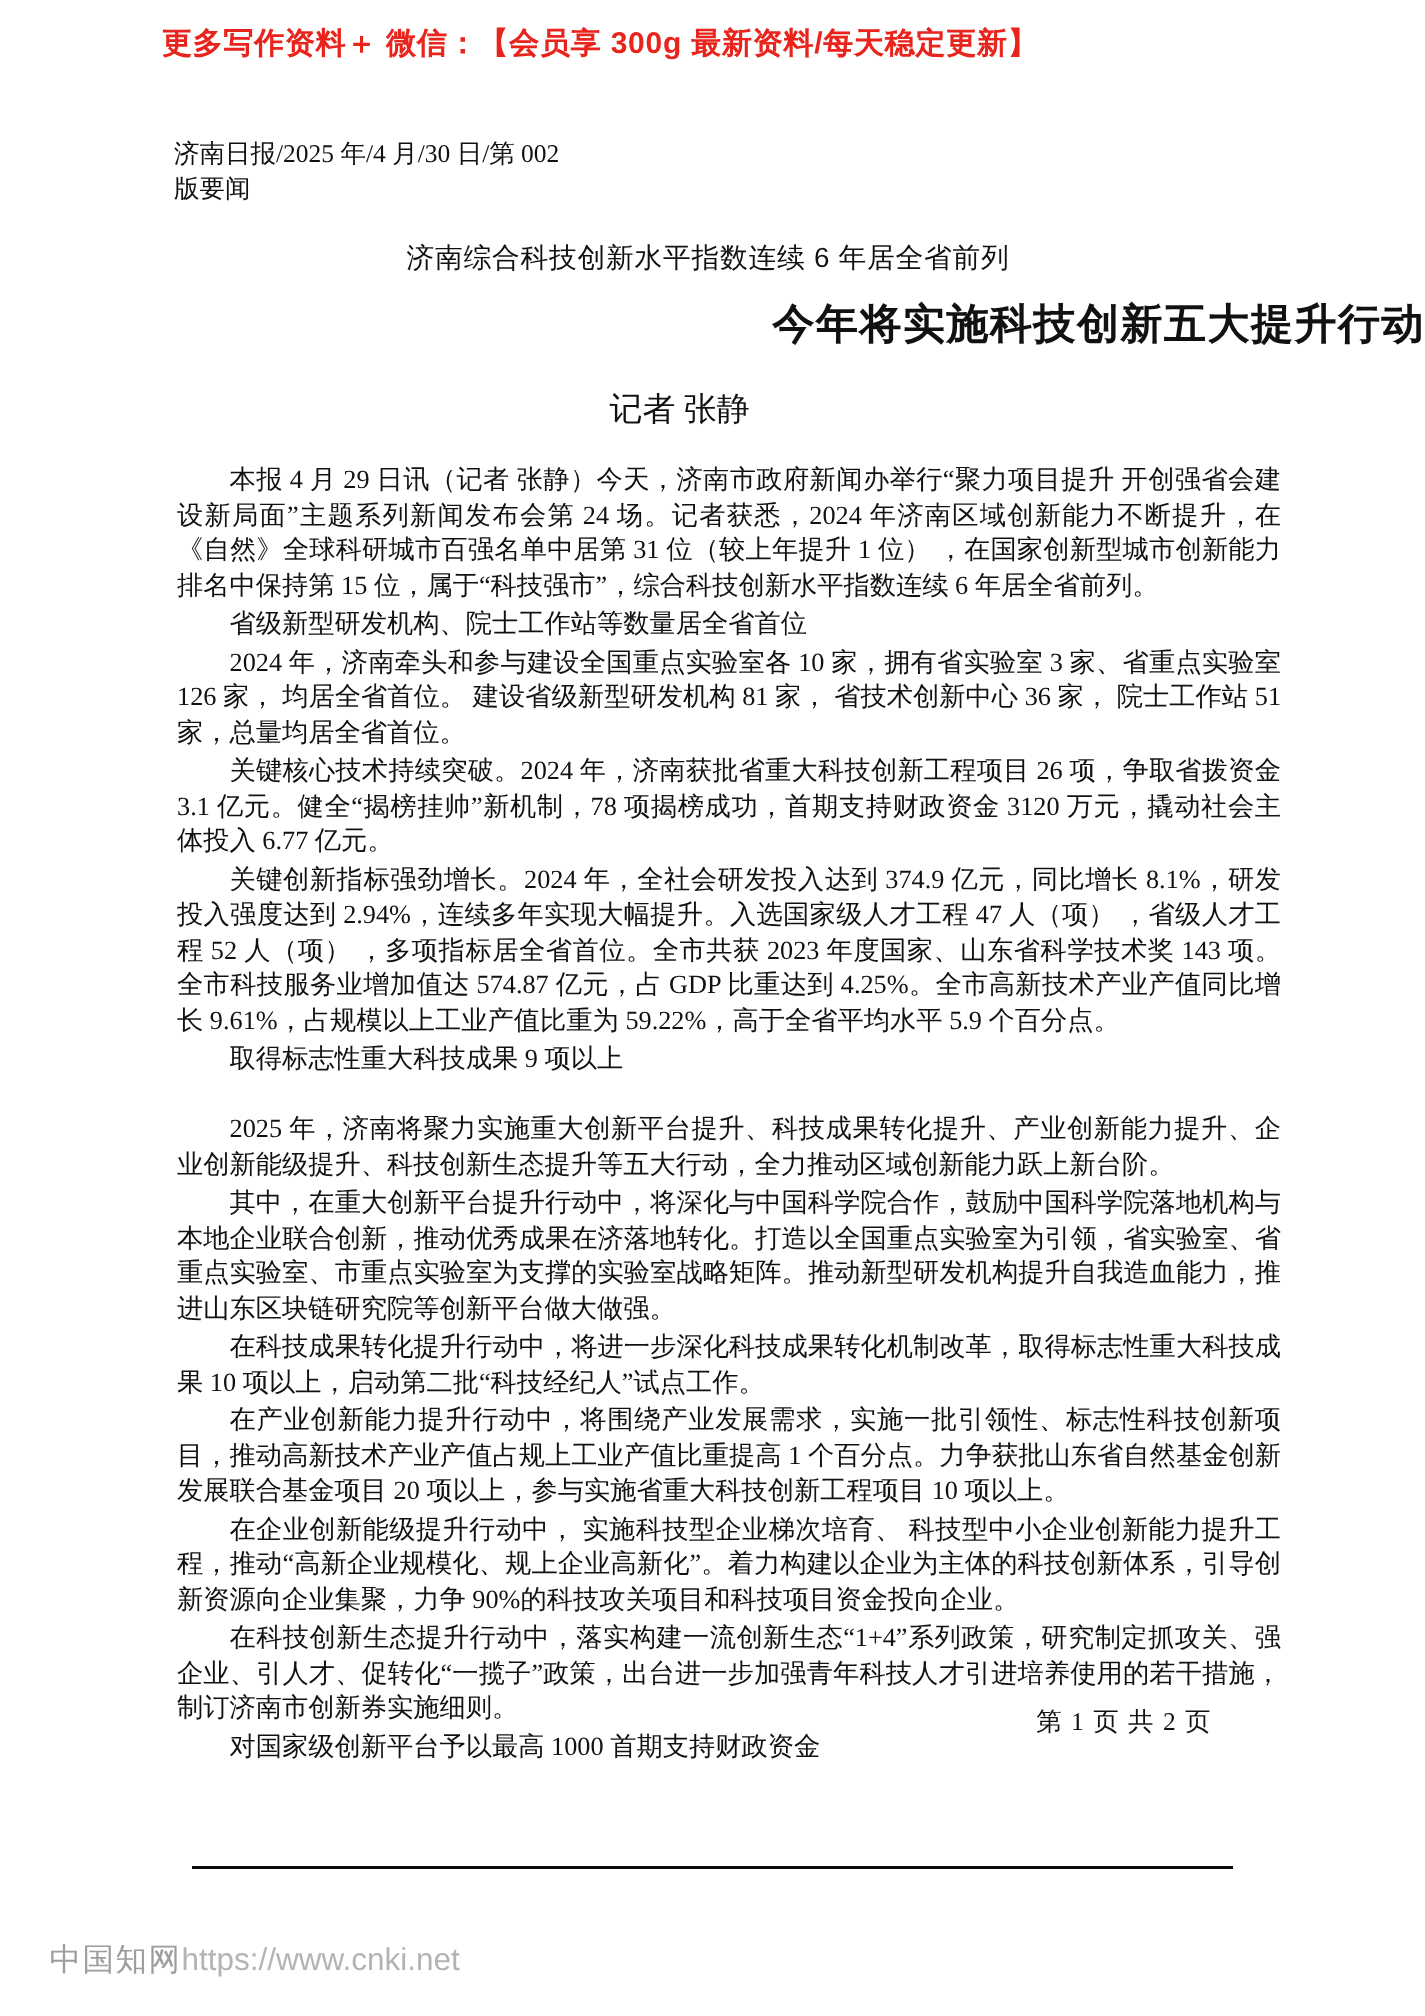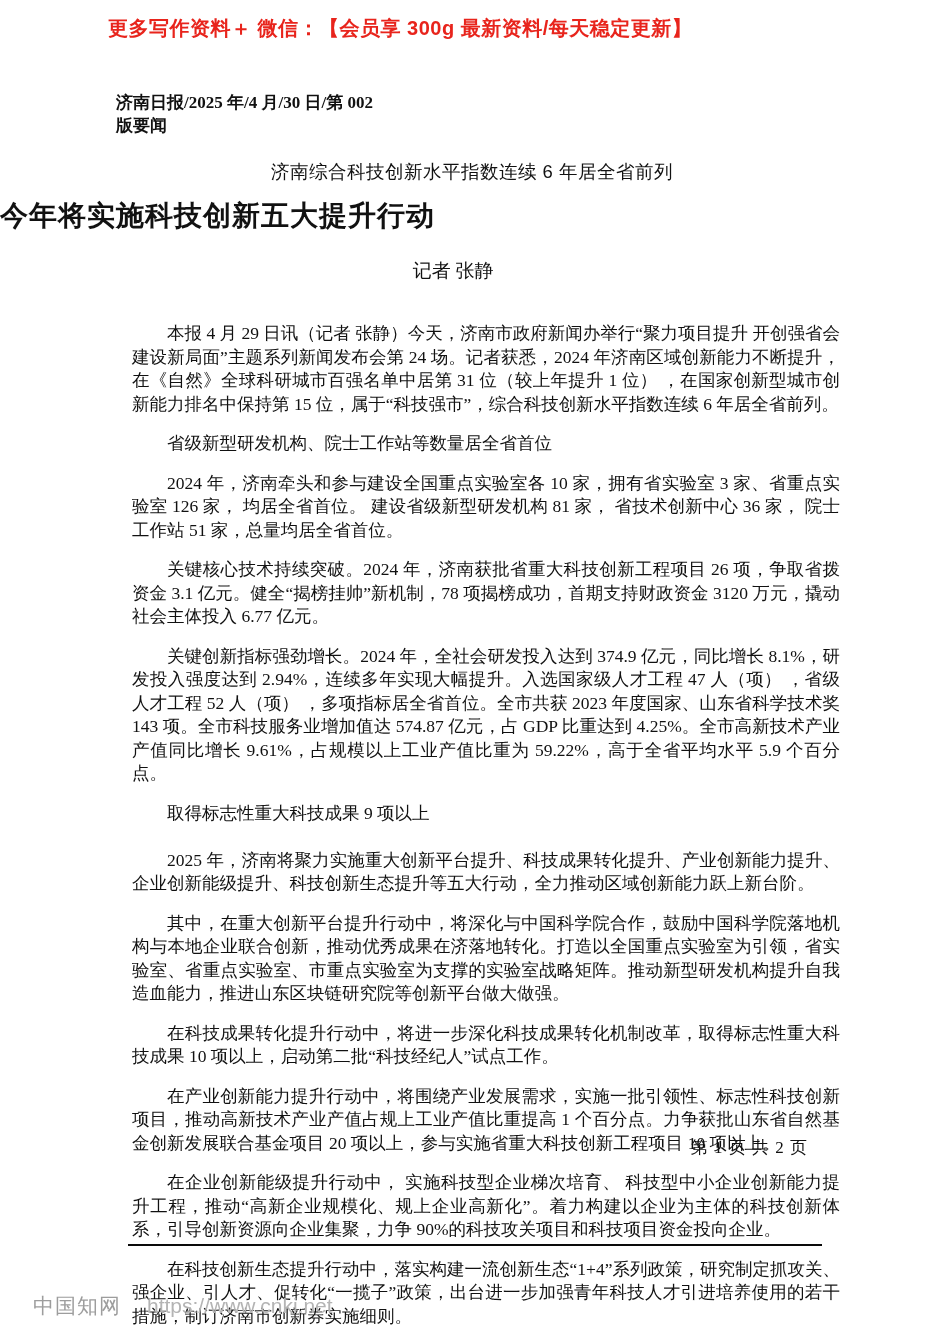--- a/index.html
+++ b/index.html
@@ -26,63 +26,62 @@
     letter-spacing: 0.5px;
     white-space: nowrap;
     margin-left: 46px;
   }
   .source-block {
     position: absolute;
     left: 116px;
     top: 91px;
     font-size: 17px;
     line-height: 23px;
-    font-weight: bold;
   }
   .subtitle {
     position: absolute;
     left: 0;
     top: 159px;
     width: 944px;
     text-align: center;
     font-family: "Liberation Sans", "DejaVu Sans", sans-serif;
     font-size: 18.5px;
     font-weight: 500;
     letter-spacing: 0.5px;
   }
   .article-title {
     position: absolute;
     left: 0;
     top: 197px;
     width: 950px;
-    text-align: left;
+    text-align: right;
     font-family: "Liberation Sans", "DejaVu Sans", sans-serif;
     font-size: 28px;
     font-weight: 600;
     letter-spacing: 1px;
   }
   .byline {
     position: absolute;
     left: 0;
     top: 258px;
     width: 906px;
     text-align: center;
-    font-size: 19px;
+    font-size: 22px;
   }
   .article-body {
     position: absolute;
     left: 116px;
     top: 306px;
     width: 740px;
     font-size: 17.5px;
     line-height: 23.5px;
     text-align: justify;
   }
   .para {
-    margin: 16px;
+    margin: 2px;
     text-indent: 2em;
     font-family: Liberation Serif, serif;
   }
   .para.gap-after {
     margin-bottom: 23.5px;
   }
   .page-indicator {
     position: absolute;
     right: 142px;
     top: 1136px;
@@ -100,21 +99,20 @@
   .cnki-watermark {
     position: absolute;
     left: 33px;
     top: 1292px;
     font-size: 21px;
     white-space: nowrap;
   }
   .cnki-brand {
     color: #9d9d9d;
     letter-spacing: 1px;
-    margin-right: 26px;
   }
   .cnki-url {
     font-family: "Liberation Sans", "DejaVu Sans", sans-serif;
     color: #b4b4b4;
     margin-top: 12px;
   }
 </style>
 </head>
 <body>
 

